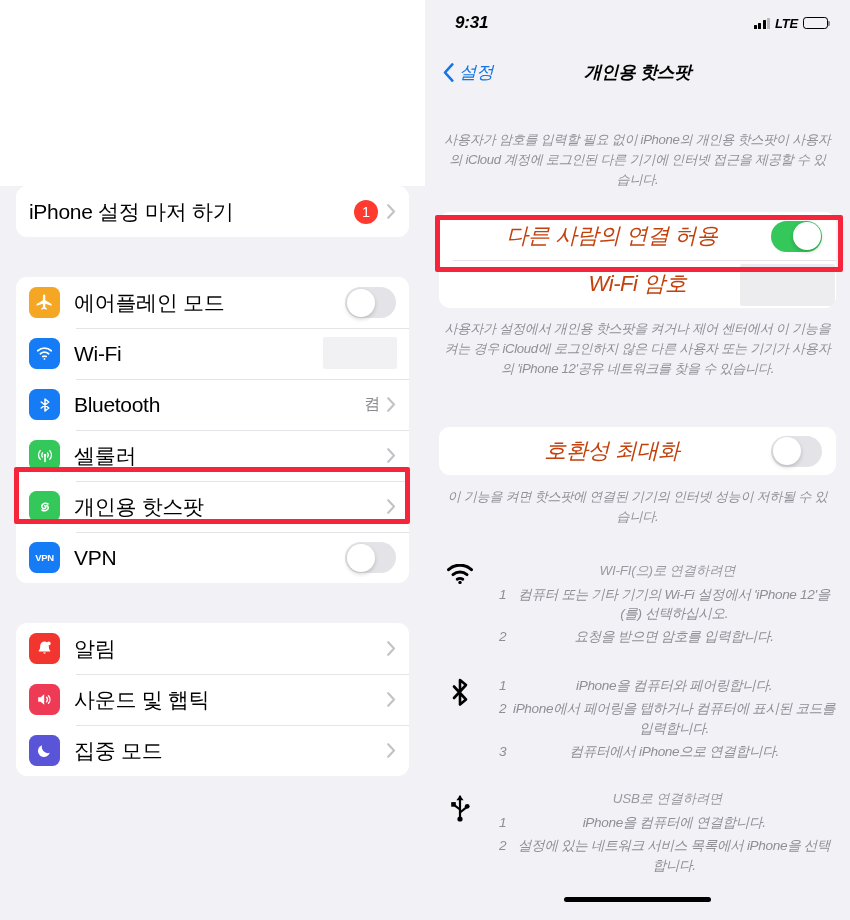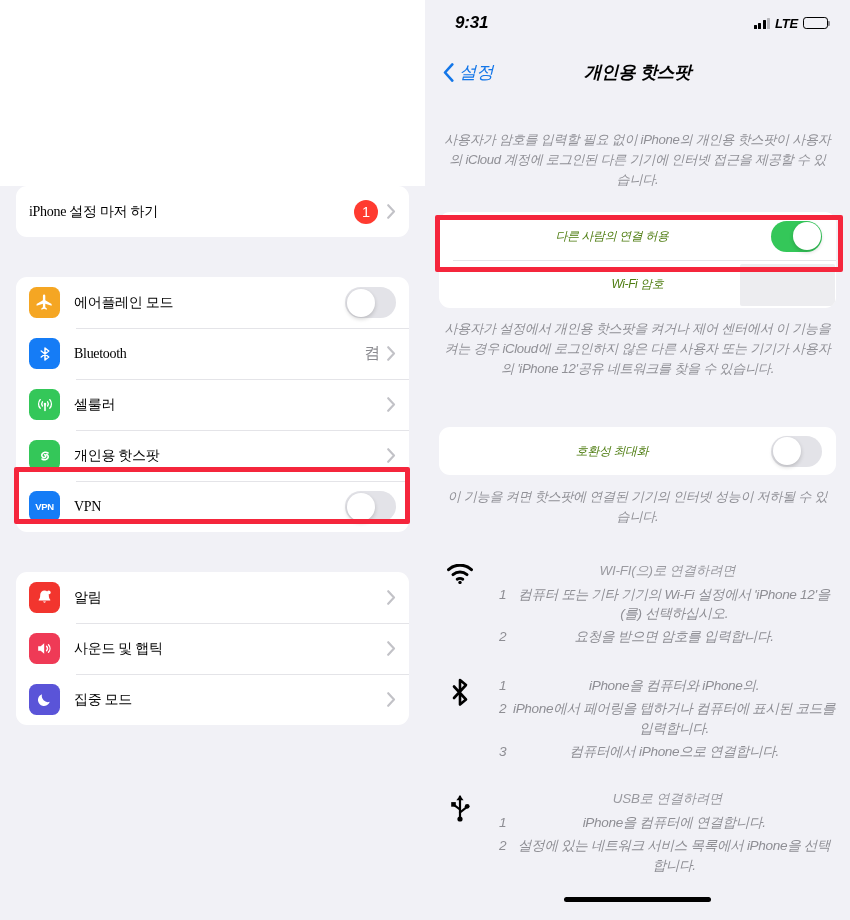--- a/index.html
+++ b/index.html
@@ -71,26 +71,25 @@
     flex: 0 0 31px;
     margin-right: 14px;
     display: flex;
     align-items: center;
     justify-content: center;
     color: #fff;
   }
   .row-icon svg { display: block; }
 
   .row-label {
-    font-size: 14px;
+    font-size: 21px;
     color: #000;
     letter-spacing: -0.3px;
     flex: 1 1 auto;
     white-space: nowrap;
-    font-family: Liberation Serif, serif;
   }
   .row-value {
     font-size: 16px;
     color: #8b8b90;
     margin-right: 7px;
     letter-spacing: -0.3px;
   }
 
   .chev {
     width: 9px;
@@ -277,22 +276,22 @@
     padding: 0 14px;
   }
   .r-row + .r-row::before {
     content: "";
     position: absolute;
     left: 14px; right: 0; top: 0;
     height: 1px;
     background: #e4e4e8;
   }
   .r-label {
-    font-size: 12px;
-    color: #4d7c0f;
+    font-size: 22px;
+    color: #c2410c;
     letter-spacing: -0.4px;
     flex: 1 1 auto;
   }
 
   
   .howto { margin-top: 34px; padding-left: 4px; }
   .howto-item {
     display: flex;
     gap: 22px;
     margin-bottom: 26px;
@@ -354,20 +353,32 @@
             <svg viewBox="0 0 24 24" width="19" height="19" fill="#fff">
                 <path d="M21 16v-2l-8-5V3.5a1.5 1.5 0 0 0-3 0V9l-8 5v2l8-2.5V18l-2 1.5V21l3.5-1 3.5 1v-1.5L13 18v-4.5z"></path>
               </svg>
           </div>
           <div class="row-label">에어플레인 모드</div>
           <div class="toggle">
               <span class="knob"></span>
             </div>
         </div>
 
+        <div class="row">
+          <div class="row-icon" style="background:#157cf6">
+            <svg viewBox="0 0 24 24" width="19" height="19" fill="none" stroke="#fff" stroke-width="2.2" stroke-linecap="round">
+              <path d="M3.5 8.5a13 13 0 0 1 17 0"></path>
+                <path d="M6.8 12.3a8.4 8.4 0 0 1 10.4 0"></path>
+                <path d="M9.9 15.9a4 4 0 0 1 4.2 0"></path>
+              <circle cx="12" cy="18.8" r="1.1" fill="#fff" stroke="none"></circle>
+            </svg>
+          </div>
+          <div class="row-label">Wi-Fi</div>
+          <div class="redact soft" style="right:12px; top:9px; width:74px; height:32px;"></div>
+        </div>
 
         <div class="row">
           <div class="row-icon" style="background:#157cf6">
             <svg viewBox="0 0 24 24" width="18" height="18" fill="none" stroke="#fff" stroke-width="2" stroke-linejoin="round" stroke-linecap="round">
               <path d="M7 8l10 8-5 4V4l5 4-10 8"></path>
             </svg>
           </div>
           <div class="row-label">Bluetooth</div>
           <div class="row-value">켬</div>
           <span class="chev">
@@ -555,21 +566,21 @@
 
         <div class="howto-item">
           <div class="howto-icon">
             <svg viewBox="0 0 20 30" width="20" height="30" fill="none" stroke="#000" stroke-width="2.6" stroke-linejoin="round" stroke-linecap="round">
               <path d="M4 8.5l12 13-6 5V2l6 5-12 13"></path>
             </svg>
           </div>
           <div class="howto-text">
             <div class="howto-step">
               <span class="num">1</span>
-              <span class="txt">iPhone을 컴퓨터와 iPhone의.</span>
+              <span class="txt">iPhone을 컴퓨터와 페어링합니다.</span>
             </div>
             <div class="howto-step">
               <span class="num">2</span>
               <span class="txt">iPhone에서 페어링을 탭하거나 컴퓨터에 표시된 코드를 입력합니다.</span>
             </div>
             <div class="howto-step">
               <span class="num">3</span>
               <span class="txt">컴퓨터에서 iPhone으로 연결합니다.</span>
             </div>
           </div>

